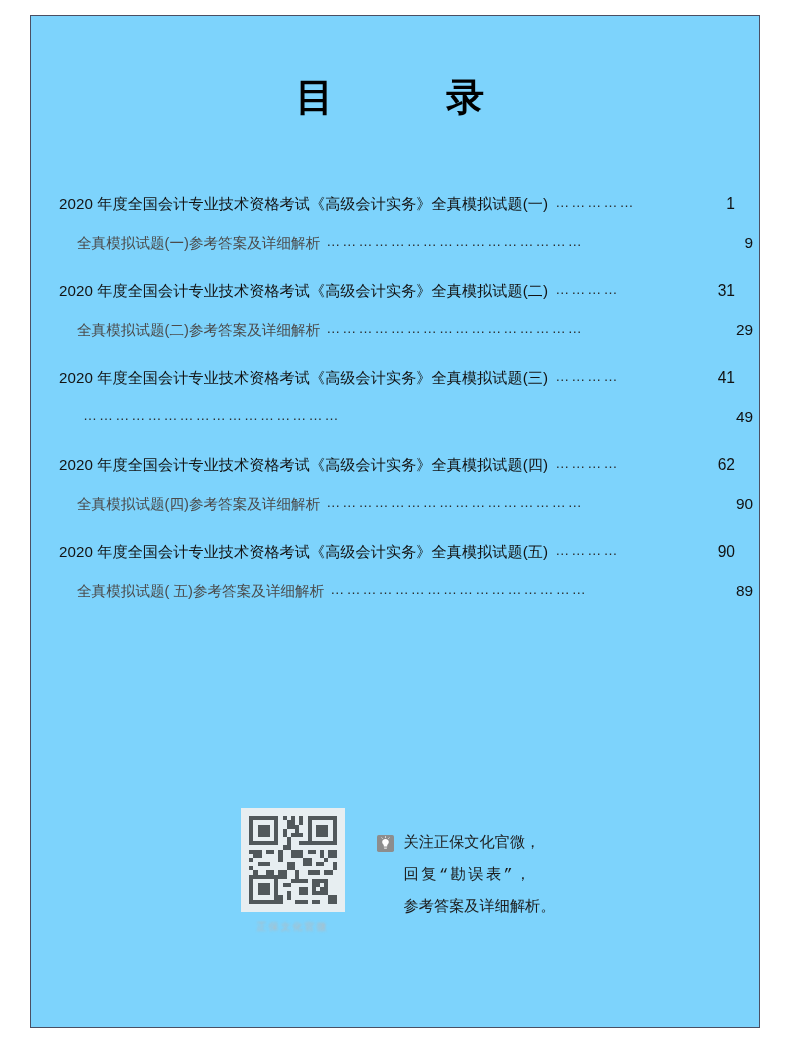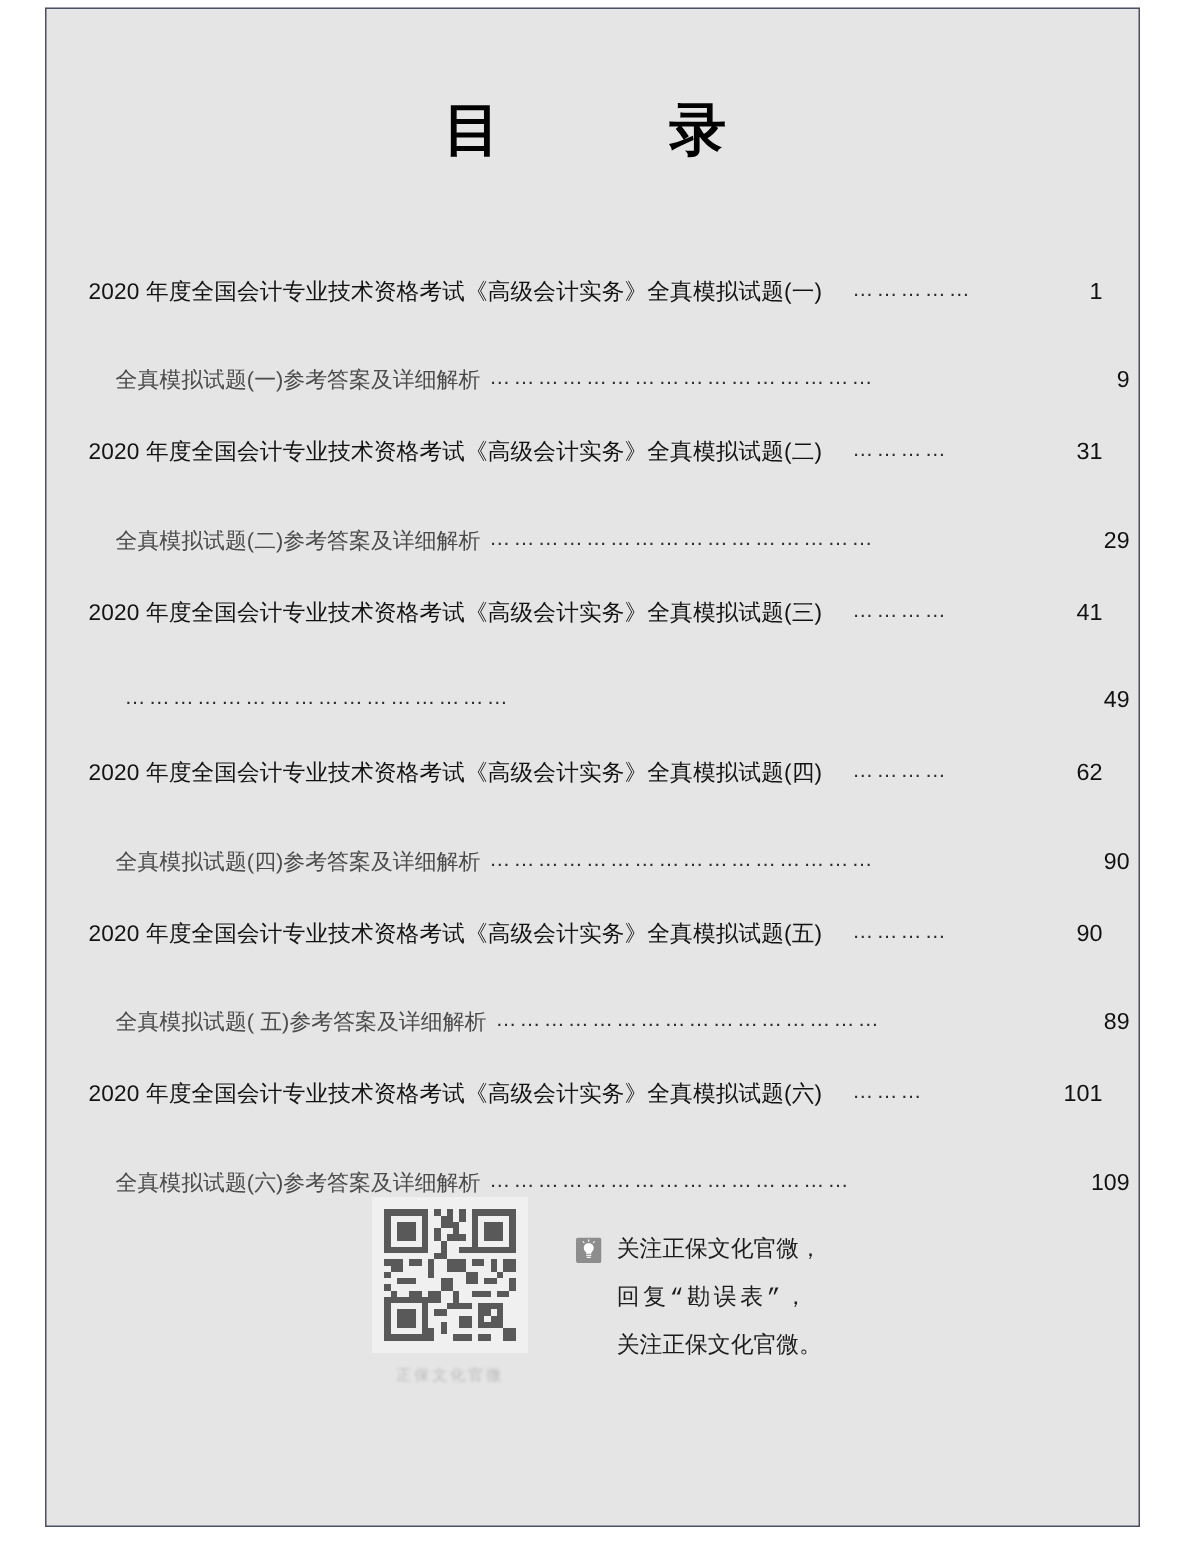--- a/index.html
+++ b/index.html
@@ -12,26 +12,26 @@
     height: 1044px;
     font-family: "Liberation Sans", "DejaVu Sans", sans-serif;
     position: relative;
     overflow: hidden;
   }
 
   
   #page-frame {
     position: absolute;
     left: 30px;
-    top: 5px;
+    top: 15px;
     width: 730px;
     height: 1013px;
     border: 1.4px solid #4a4f63;
     box-sizing: border-box;
-    background: #e5e5e5;
+    background: #7dd3fc;
   }
 
   
   #toc-title {
     position: absolute;
     left: 0;
     top: 62px;
     width: 730px;
     text-align: center;
     font-size: 38px;
@@ -56,28 +56,26 @@
   .toc-row {
     display: flex;
     align-items: baseline;
     width: 100%;
   }
 
   .toc-row.main {
     font-size: 15.1px;
     color: #131313;
     height: 40px;
-    gap: 13px;
   }
   .toc-row.sub {
     font-size: 14.6px;
     color: #4b4b4b;
     height: 38px;
     padding-left: 18px;
-    margin-top: 20px;
   }
 
   .toc-label {
     white-space: nowrap;
     flex: 0 0 auto;
   }
   .toc-row.main .toc-label {
     letter-spacing: 0.1px;
   }
 
@@ -236,32 +234,20 @@
         <span class="toc-leader">…………</span>
         <span class="toc-page">90</span>
       </div>
       <div class="toc-row sub">
         <span class="toc-label">全真模拟试题( 五)参考答案及详细解析</span>
         <span class="toc-leader">…………………………………………</span>
         <span class="toc-page">89</span>
       </div>
     </div>
 
-    <div class="toc-group">
-      <div class="toc-row main">
-        <span class="toc-label">2020 年度全国会计专业技术资格考试《高级会计实务》全真模拟试题(六)</span>
-        <span class="toc-leader">………</span>
-        <span class="toc-page">101</span>
-      </div>
-      <div class="toc-row sub">
-        <span class="toc-label">全真模拟试题(六)参考答案及详细解析</span>
-        <span class="toc-leader">………………………………………</span>
-        <span class="toc-page">109</span>
-      </div>
-    </div>
 
   </div>
 
   <div id="footer-block">
 
     <div id="qr-wrap">
       <svg id="qr-code" viewBox="0 0 25 25" shape-rendering="crispEdges">
         <rect x="0" y="0" width="25" height="25" fill="#ffffff"></rect>
         <g fill="#3a3a3a">
 
@@ -349,19 +335,19 @@
             <line x1="5.6" y1="3.2" x2="6.4" y2="4.1"></line>
             <line x1="14.4" y1="3.2" x2="13.6" y2="4.1"></line>
           </g>
         </svg>
         <span>关注正保文化官微，</span>
       </div>
       <div class="note-line note-indent note-spaced">
         <span>回复“勘误表”，</span>
       </div>
       <div class="note-line note-indent">
-        <span>关注正保文化官微。</span>
+        <span>参考答案及详细解析。</span>
       </div>
     </div>
 
   </div>
 
 </div>
 
 </body></html>

